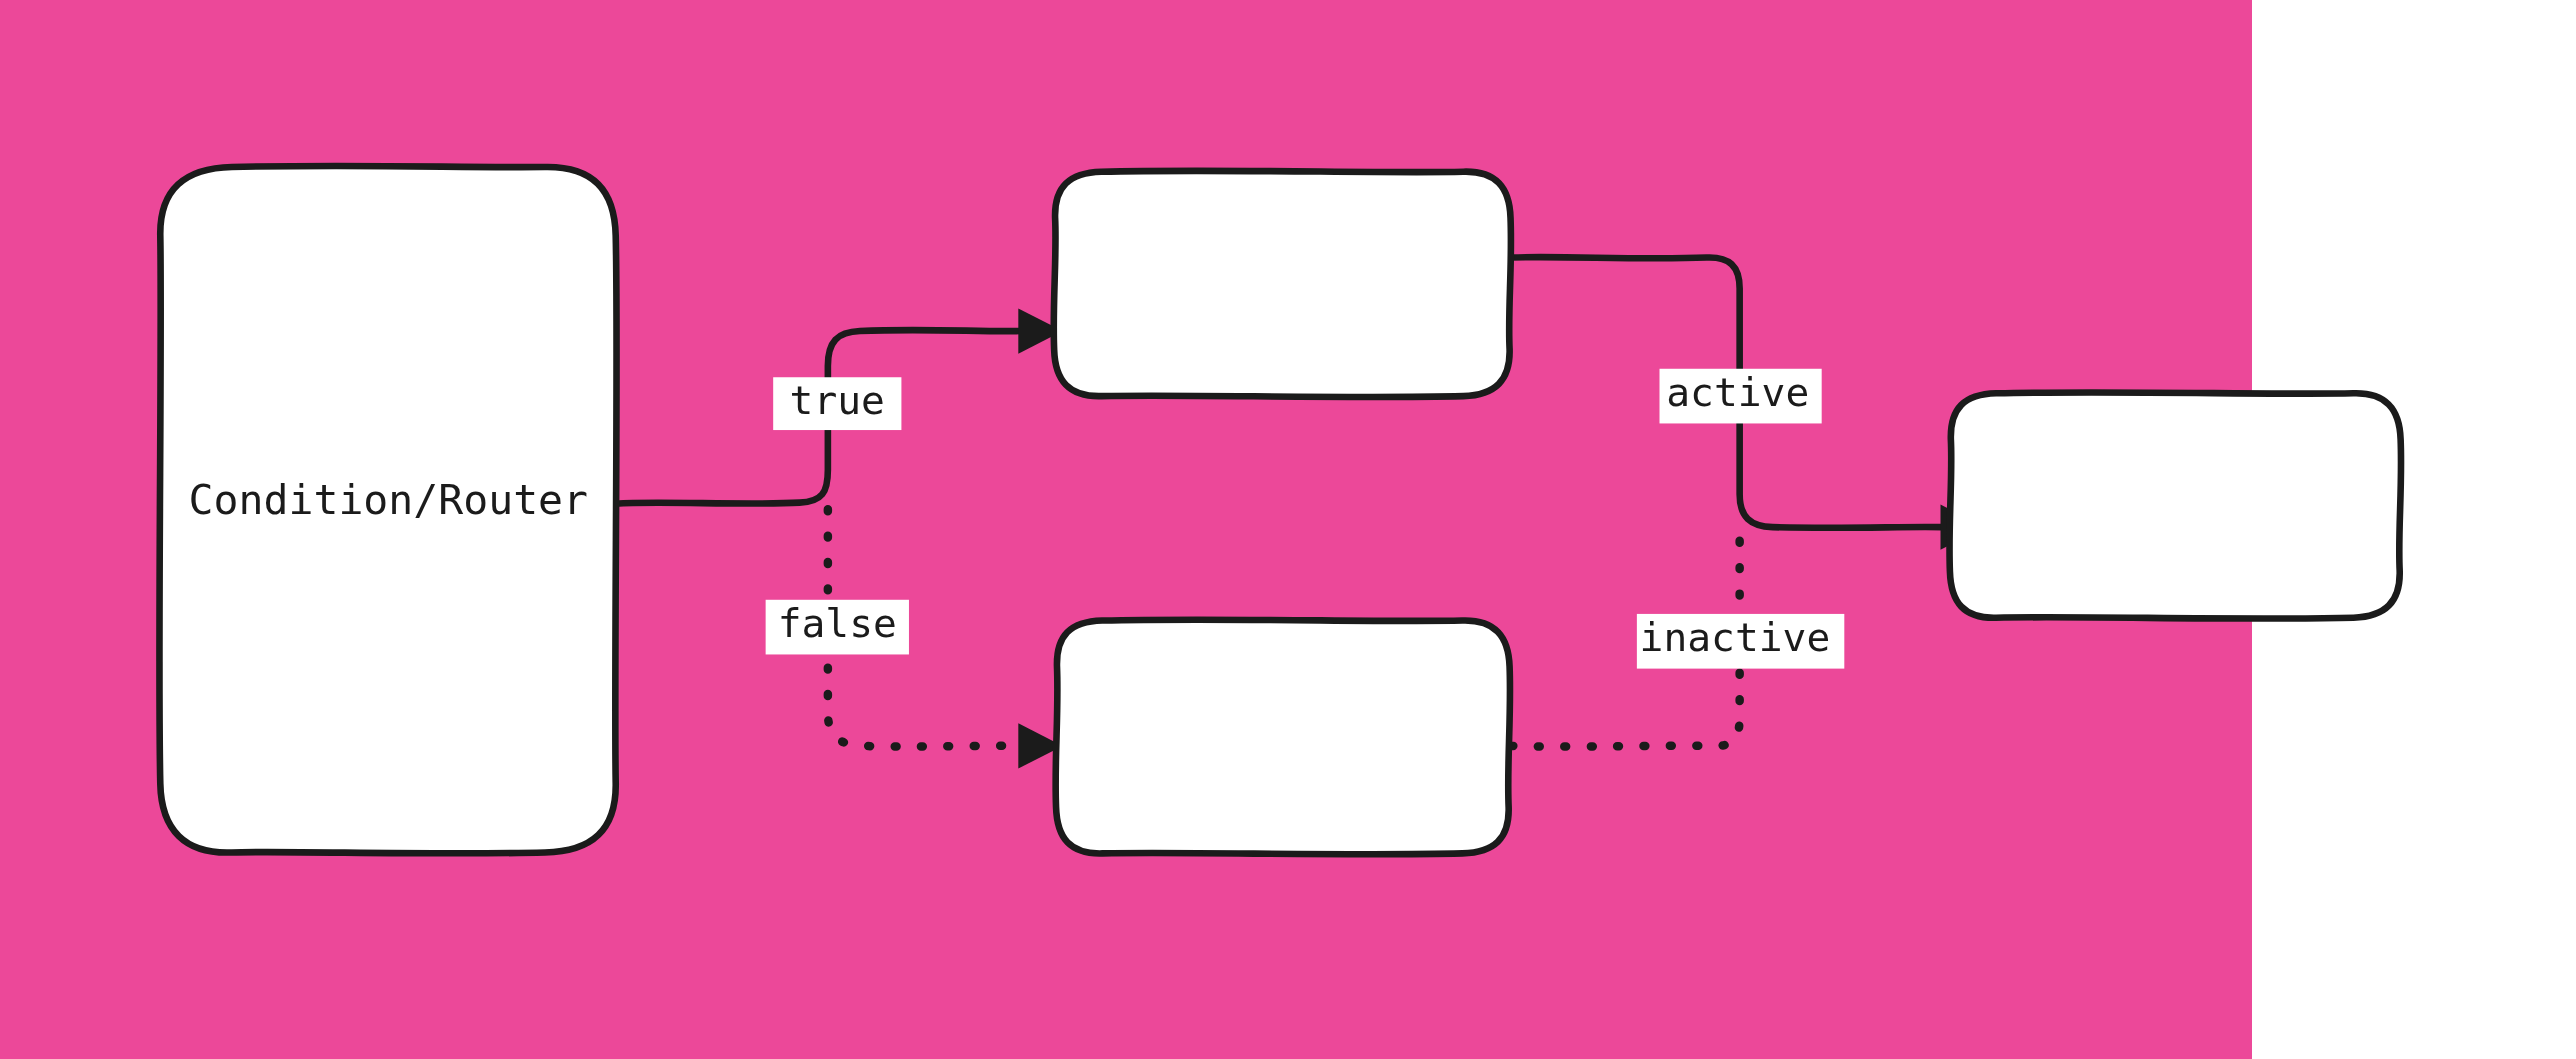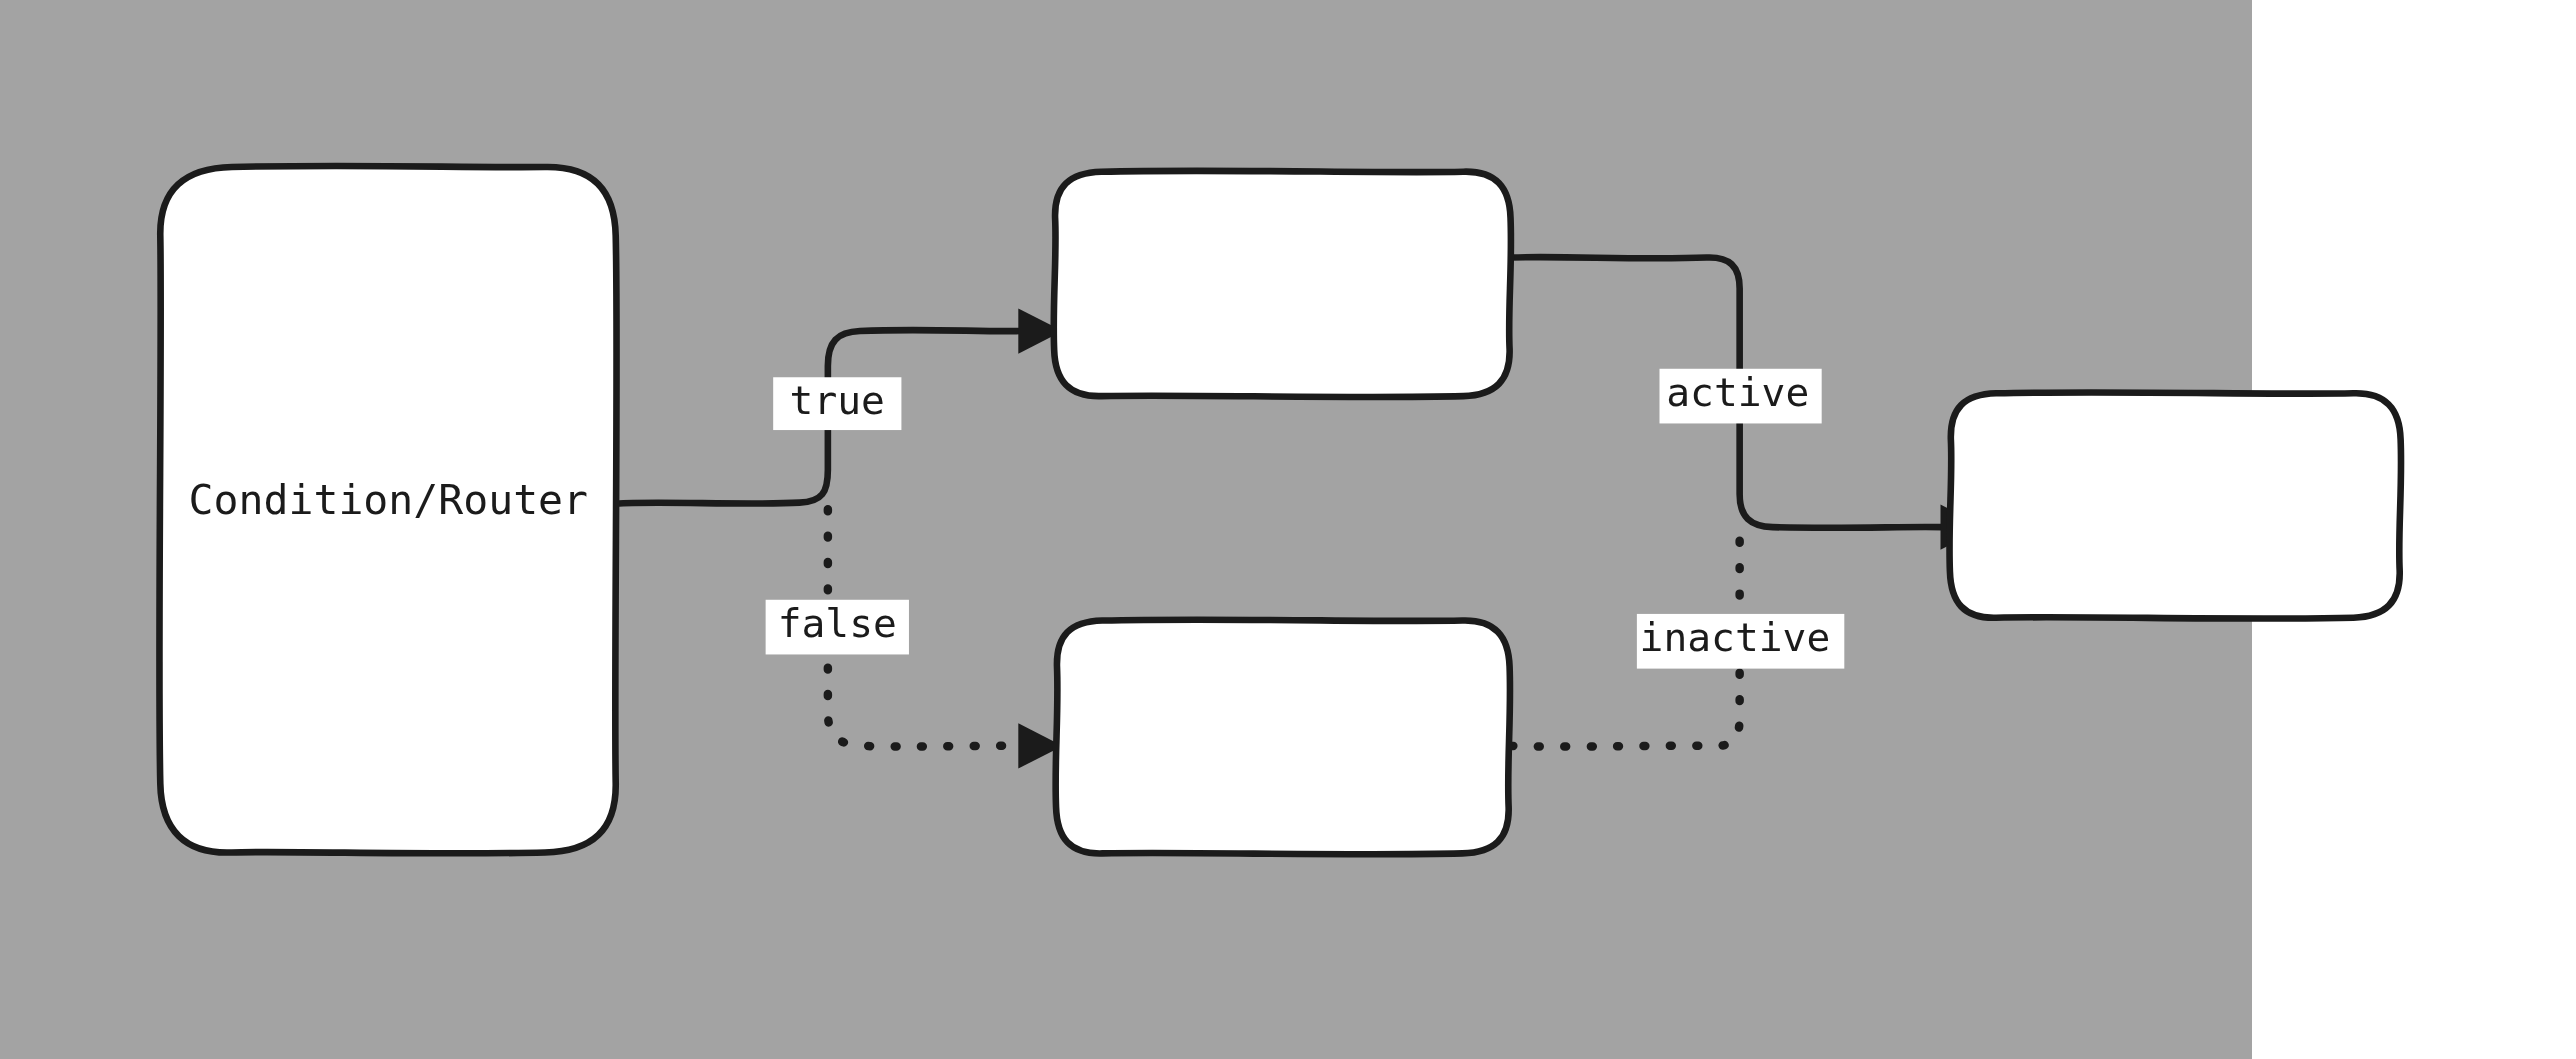--- a/index.html
+++ b/index.html
@@ -10,21 +10,21 @@
   body {
     width: 2576px;
     height: 1060px;
     overflow: hidden;
     font-family: "DejaVu Sans Mono", "Liberation Mono", monospace;
   }
   #canvas {
     position: relative;
     width: 2252px;
     height: 1060px;
-    background: #a3a3a3;
+    background: #ec4899;
   }
   #diagram-svg {
     position: absolute;
     top: 0;
     left: 0;
     width: 2576px;
     height: 1060px;
     display: block;
   }
   .node-shape {

